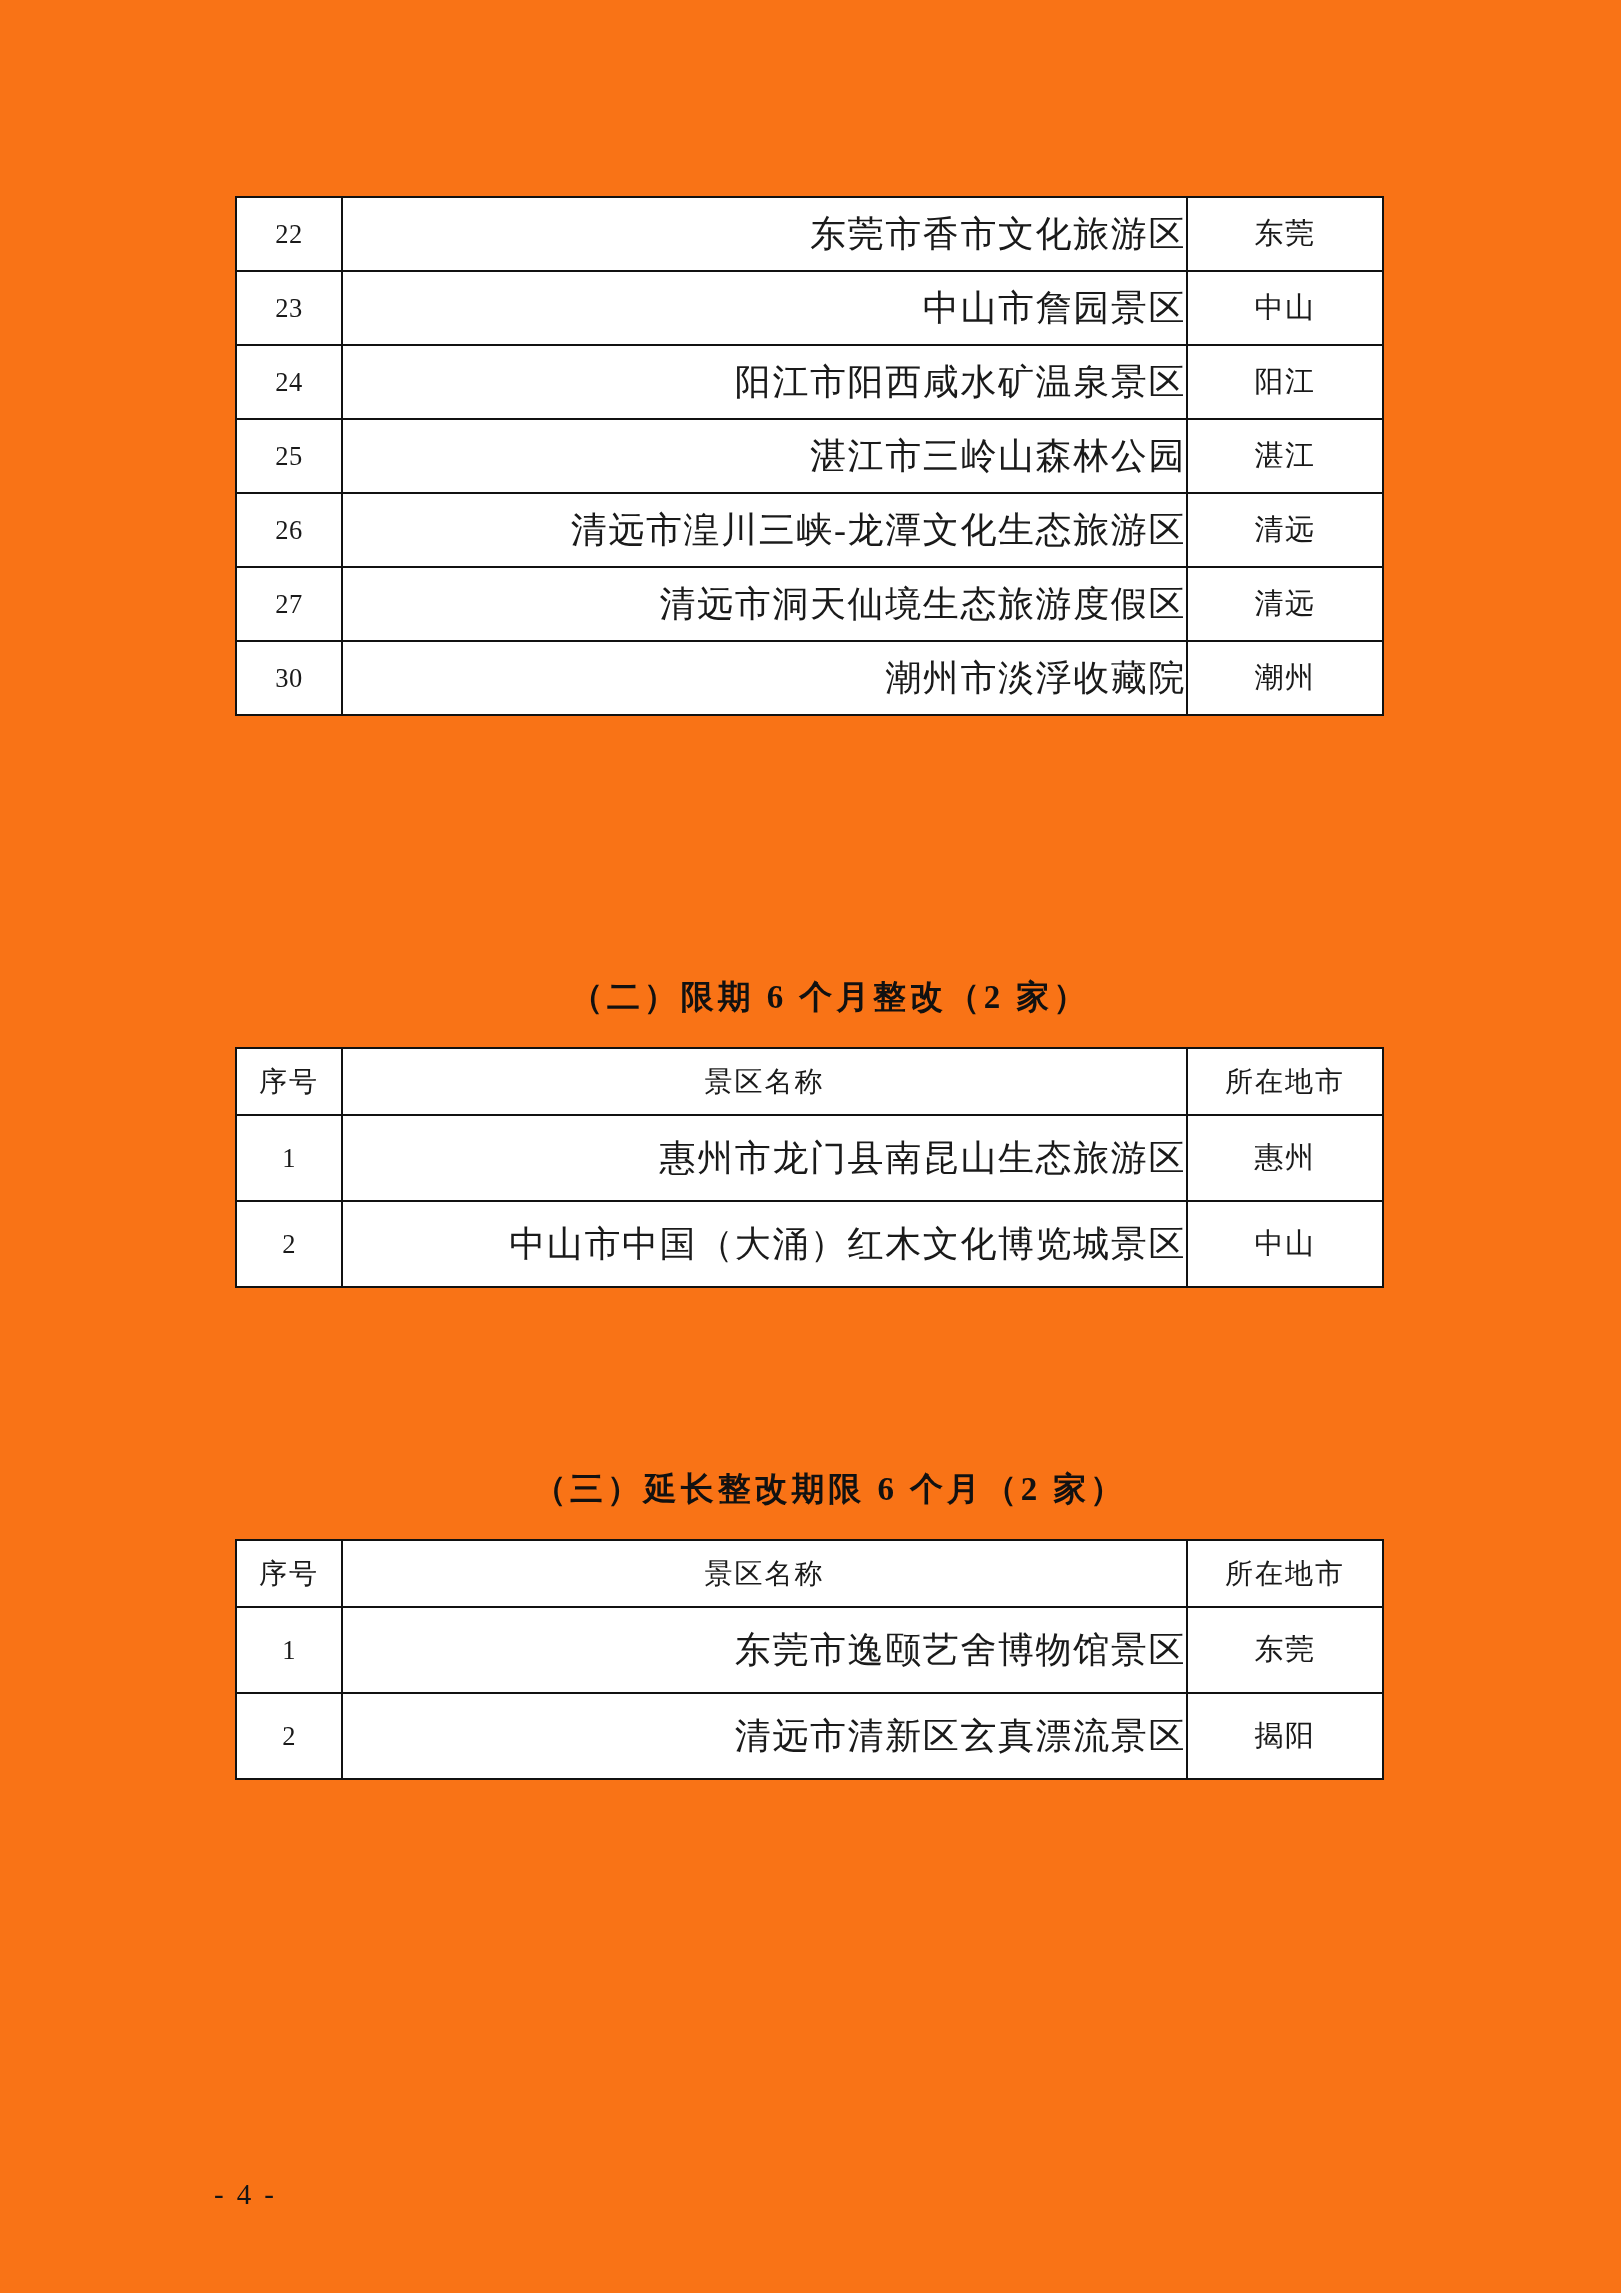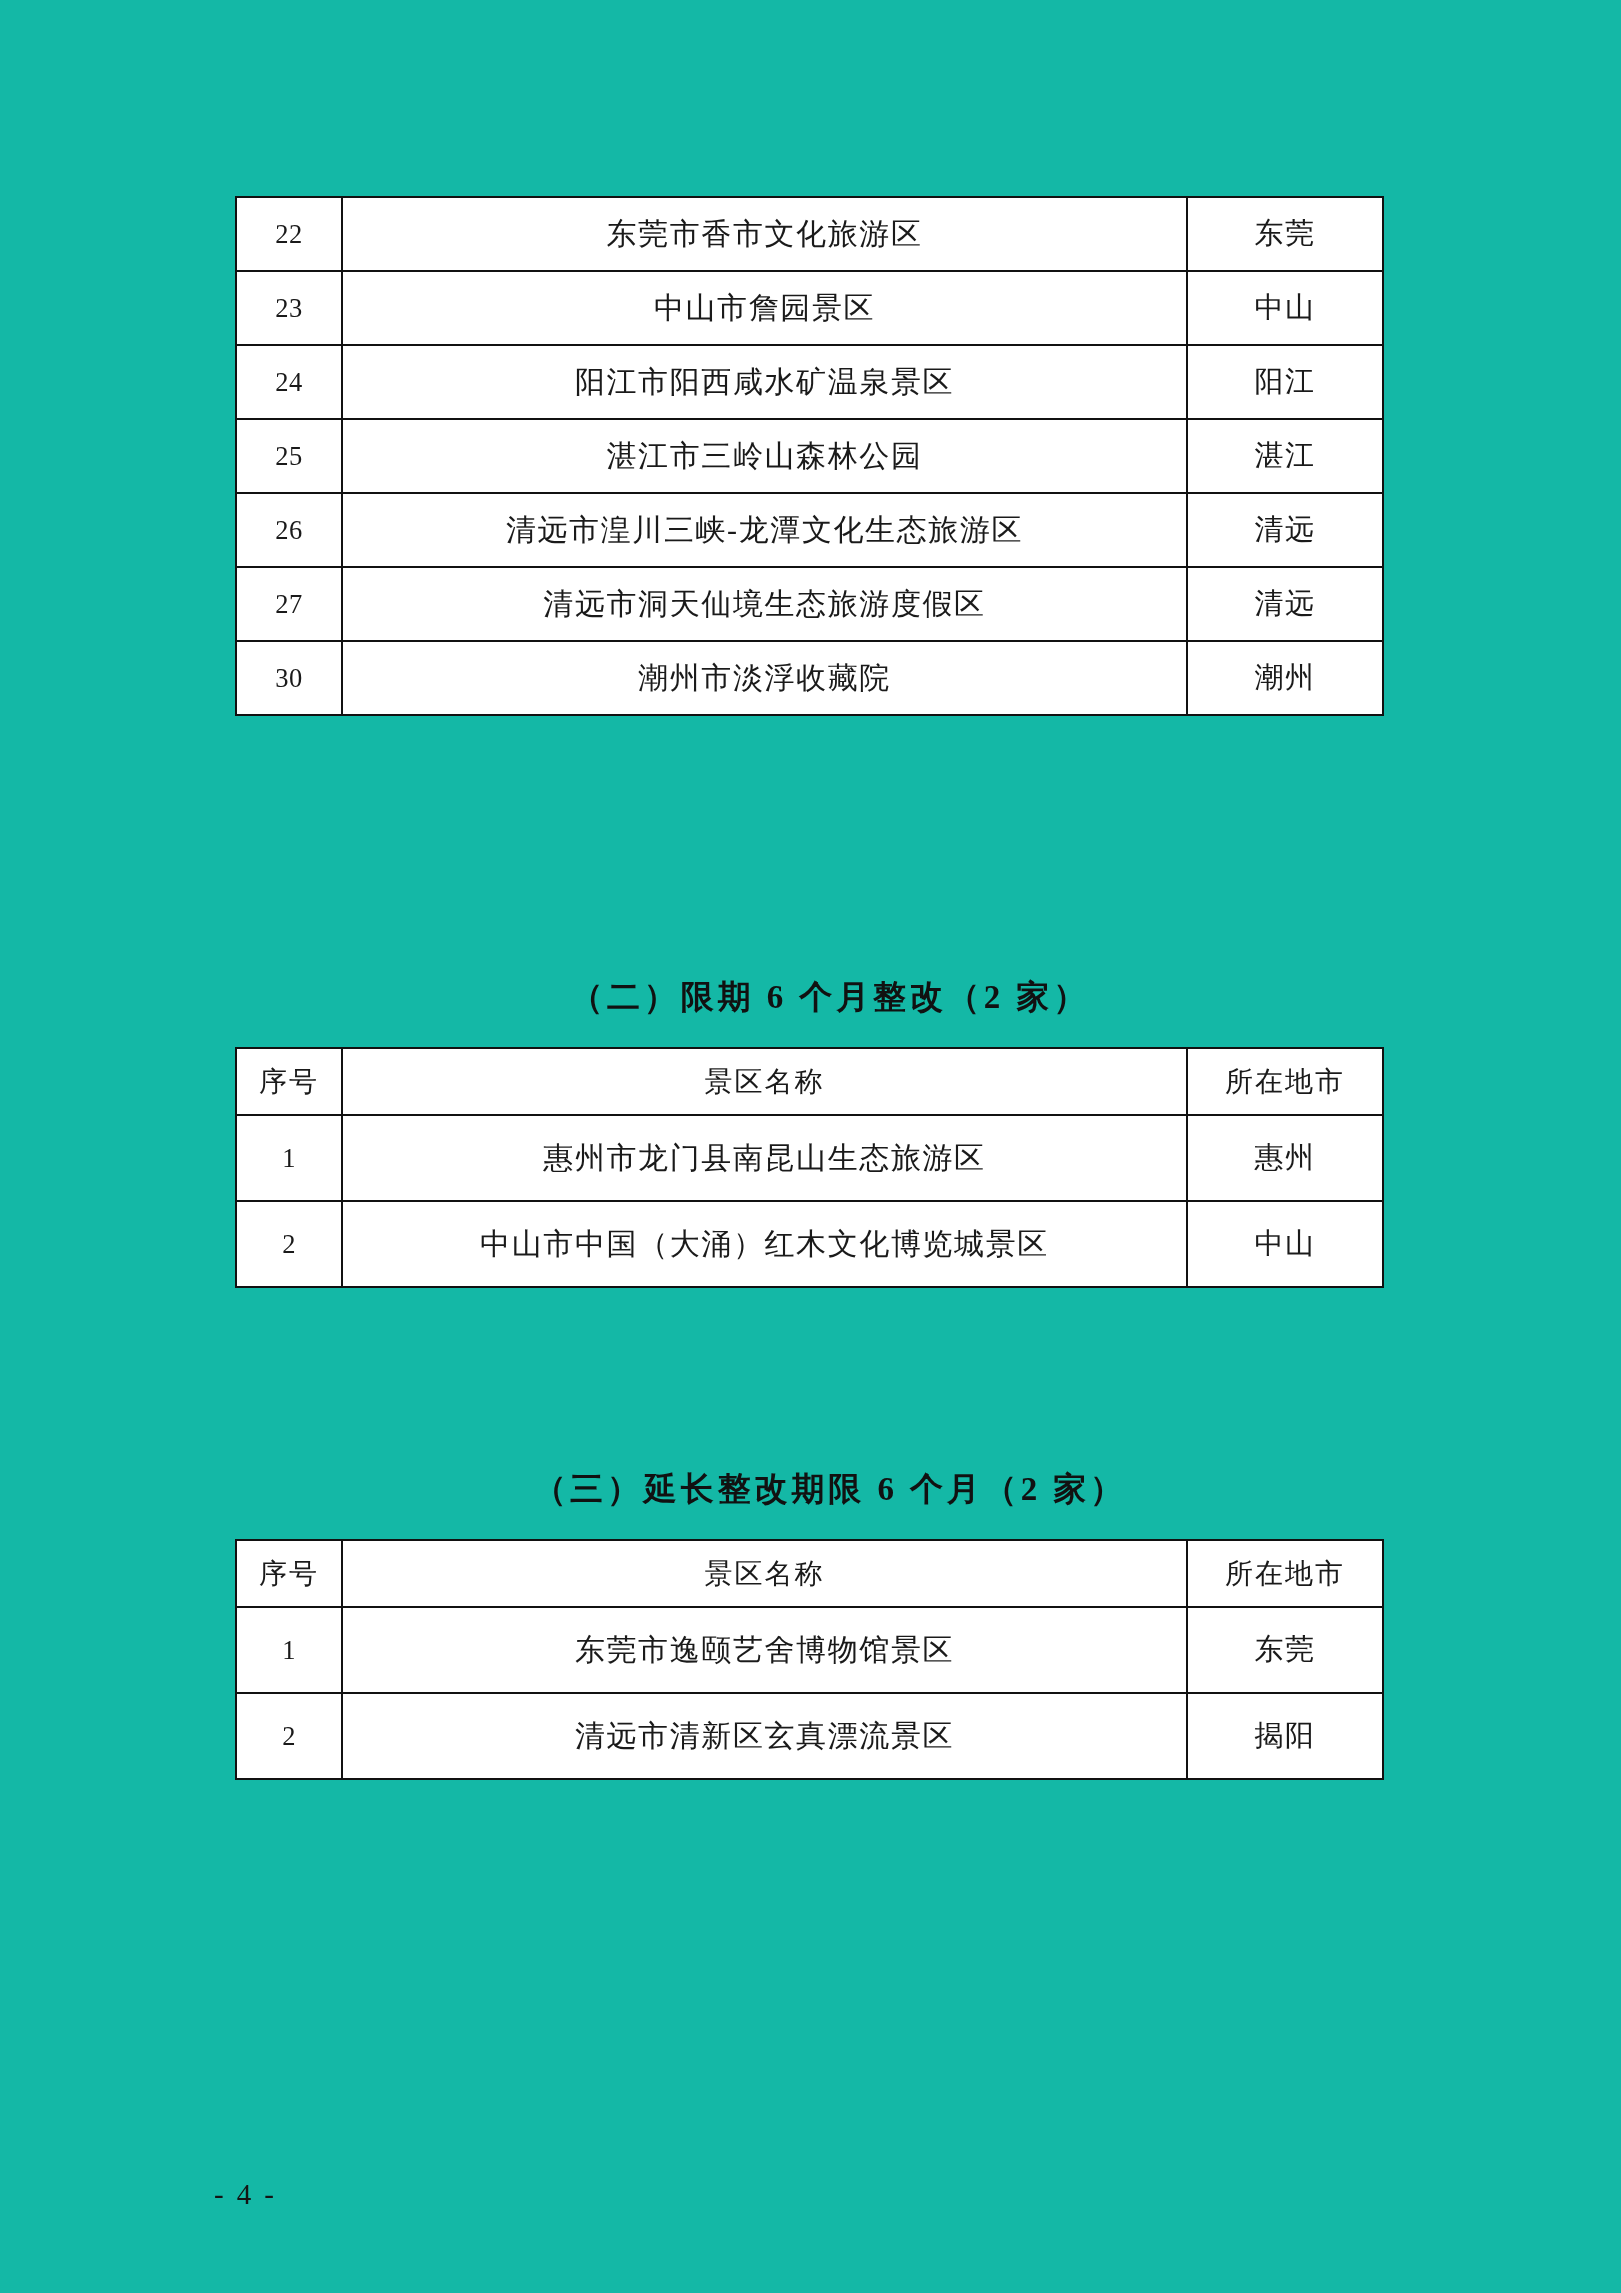--- a/index.html
+++ b/index.html
@@ -13,21 +13,21 @@
     height: 2294px;
     position: relative;
     font-family: "Liberation Serif", "DejaVu Serif", serif;
     color: #1a1a1a;
     overflow: hidden;
   }
 
   .page {
     position: absolute;
     inset: 0;
-    background: #14b8a6;
+    background: #f97316;
   }
 
   
   .doc-table {
     border-collapse: collapse;
     table-layout: fixed;
     position: absolute;
     border: 2px solid #111;
   }
 
@@ -45,23 +45,23 @@
   .col-city  { width: 196px; }
 
   .cell-no {
     text-align: center;
     font-family: "Liberation Serif", "DejaVu Serif", serif;
     font-weight: bold;
     font-size: 26.5px;
     letter-spacing: 0.5px;
   }
   .cell-name {
-    text-align: center;
+    text-align: right;
     padding-left: 21.6px;
-    font-size: 30px;
+    font-size: 36px;
     letter-spacing: 1.6px;
   }
   .cell-city {
     text-align: center;
     font-size: 29px;
     letter-spacing: 1.6px;
   }
 
   .hdr {
     text-align: center;

